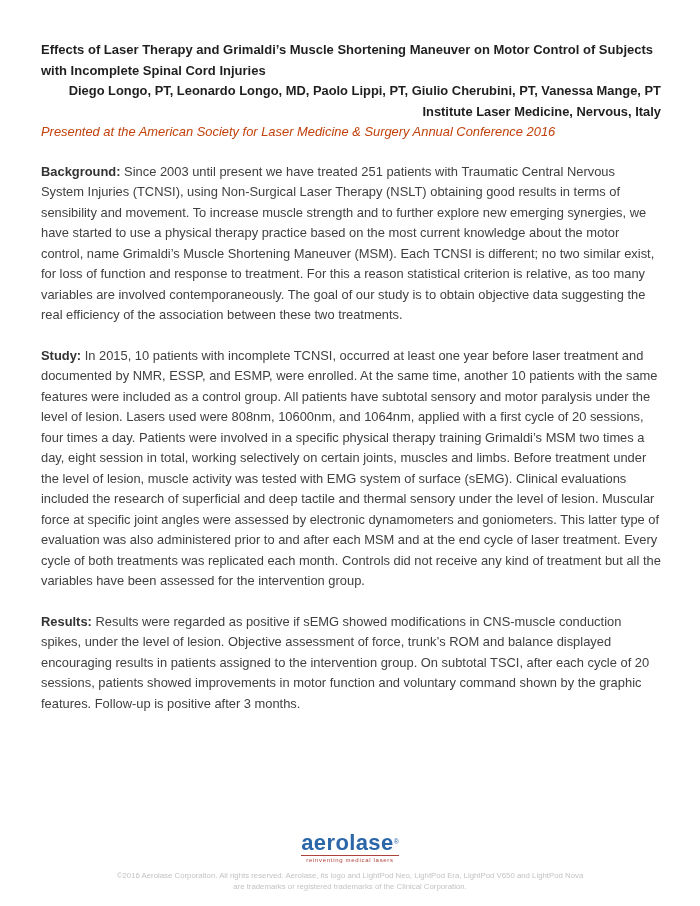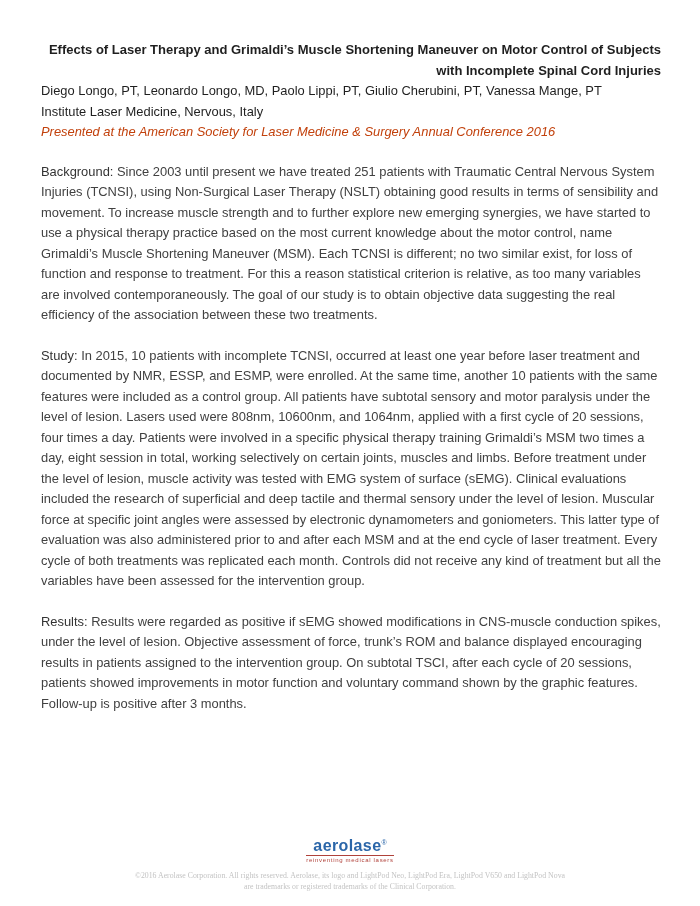--- a/index.html
+++ b/index.html
@@ -29,56 +29,56 @@
   .title-block {
     color: #1f1f1f;
     margin-bottom: 0;
   }
   .doc-title {
     font-weight: bold;
     margin: 0;
     font-size: 13px;
     line-height: 20.5px;
     color: #1f1f1f;
-    text-align: right;
   }
   .authors-line, .affiliation-line {
-    font-weight: normal;
+    font-weight: bold;
     margin: 0;
     color: #1f1f1f;
+    text-align: right;
   }
   .presented-line {
     font-style: italic;
     color: #c2410c;
     margin: 0;
   }
   .abstract {
     margin-top: 19px;
   }
   .abstract p {
     margin: 0 0 20px 0;
     color: #414141;
   }
   .section-label {
-    font-weight: normal;
+    font-weight: bold;
     color: #333333;
   }
   .footer {
     position: absolute;
     left: 0;
     bottom: 14px;
     width: 700px;
     text-align: center;
   }
   .logo {
     display: inline-block;
     line-height: 1;
   }
   .logo-text {
-    font-size: 16px;
+    font-size: 22px;
     font-weight: bold;
     letter-spacing: 0.4px;
     color: #2b66a9;
   }
   .logo-reg {
     font-size: 7px;
     vertical-align: super;
     color: #2b66a9;
   }
   .logo-tagline {
@@ -89,21 +89,21 @@
     margin-top: 1px;
     border-top: 1px solid #b0413a;
     padding-top: 1px;
   }
   .fineprint {
     margin-top: 5px;
     font-size: 7.8px;
     line-height: 10.5px;
     color: #c3c3c3;
   }
-  .fineprint div { margin: 0; font-family: Liberation Serif, serif; }
+  .fineprint div { margin: 0; }
 </style>
 </head>
 <body>
 
 <div class="page">
 
   <div class="content">
 
     <div class="title-block">
       <p class="doc-title">Effects of Laser Therapy and Grimaldi’s Muscle Shortening Maneuver on Motor Control of Subjects with Incomplete Spinal Cord Injuries</p>

